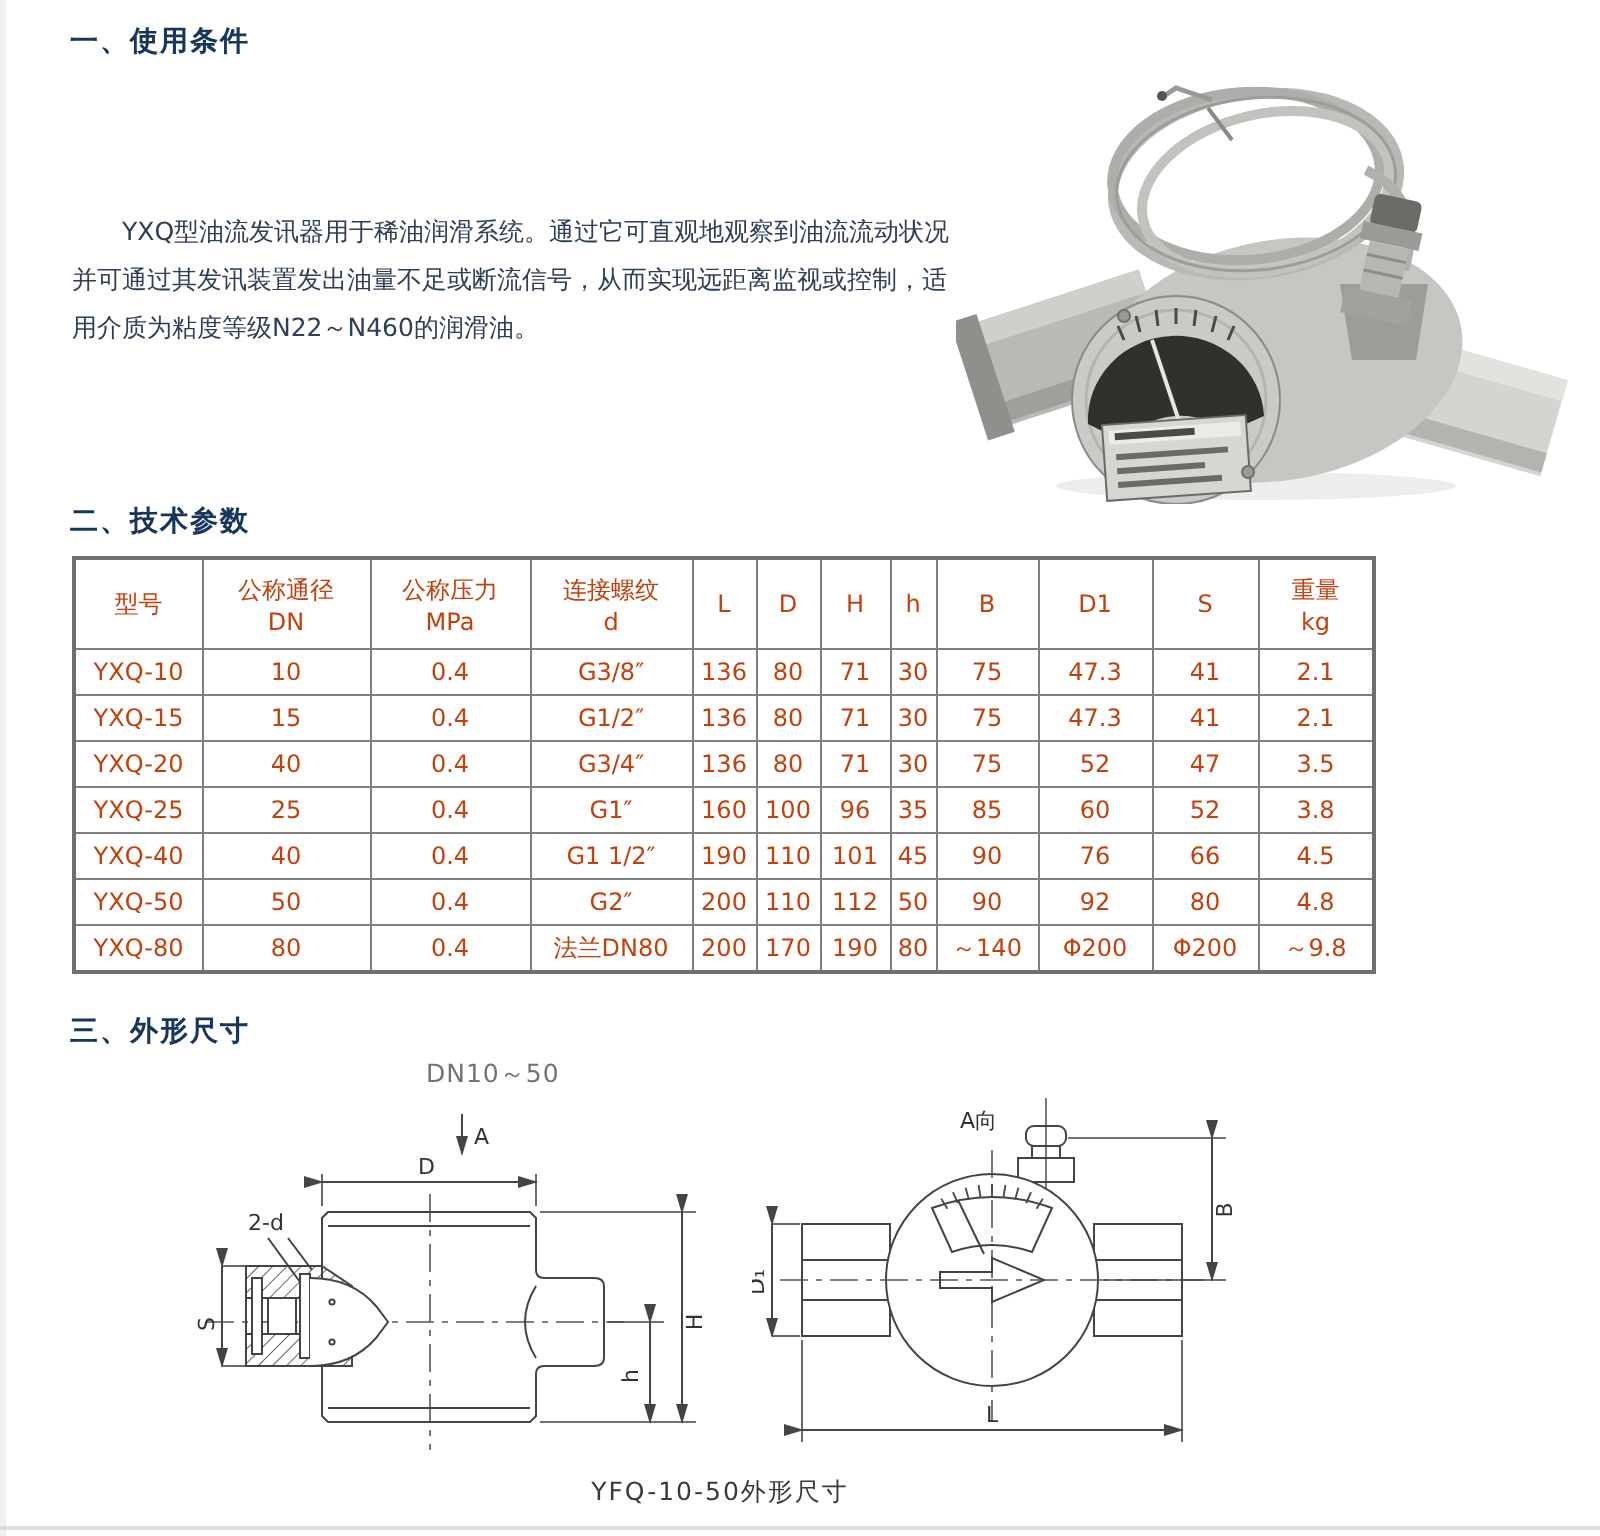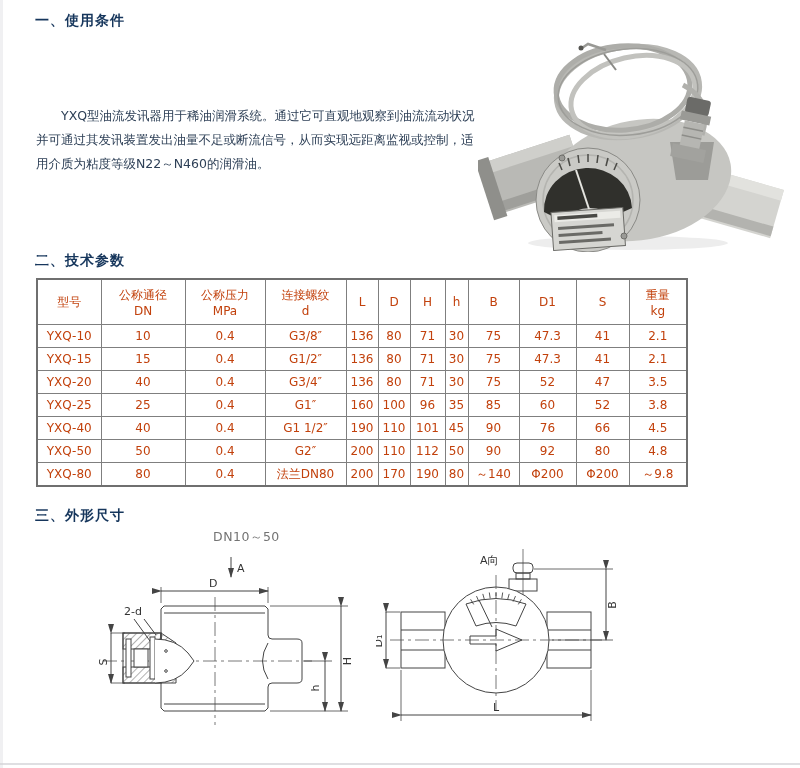--- a/index.html
+++ b/index.html
@@ -394,13 +394,14 @@
       <line x1="10" y1="69" x2="10" y2="125" marker-start="url(#arrR)" marker-end="url(#arrR)"></line>
     </g>
     <g fill="#333" font-size="11">
       <text x="104" y="21">A向</text>
       <text x="240" y="62" transform="rotate(-90 240 62)" text-anchor="middle">B</text>
       <text x="6" y="98" transform="rotate(-90 6 98)" text-anchor="middle">D₁</text>
       <text x="117" y="168">L</text>
     </g>
   </svg>
 
+  <div id="caption">YFQ-10-50外形尺寸</div>
 </div>
 
 </body></html>

